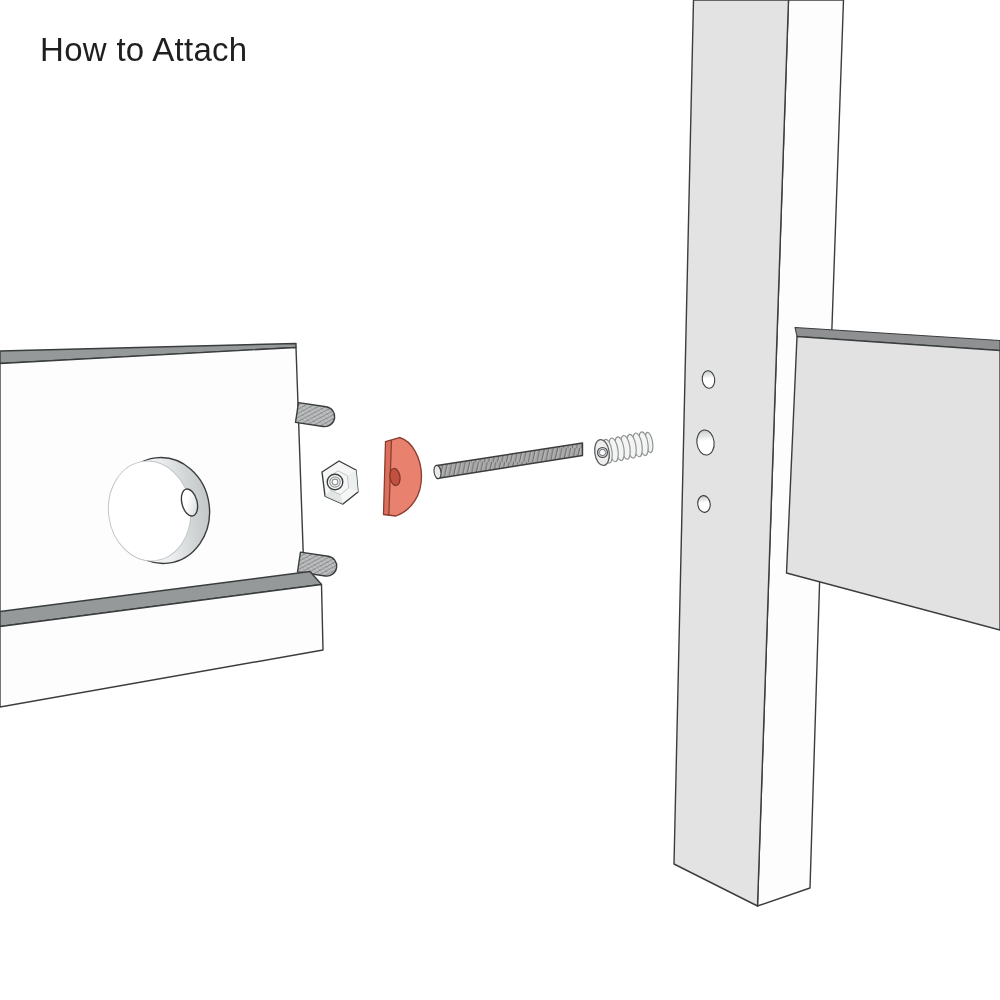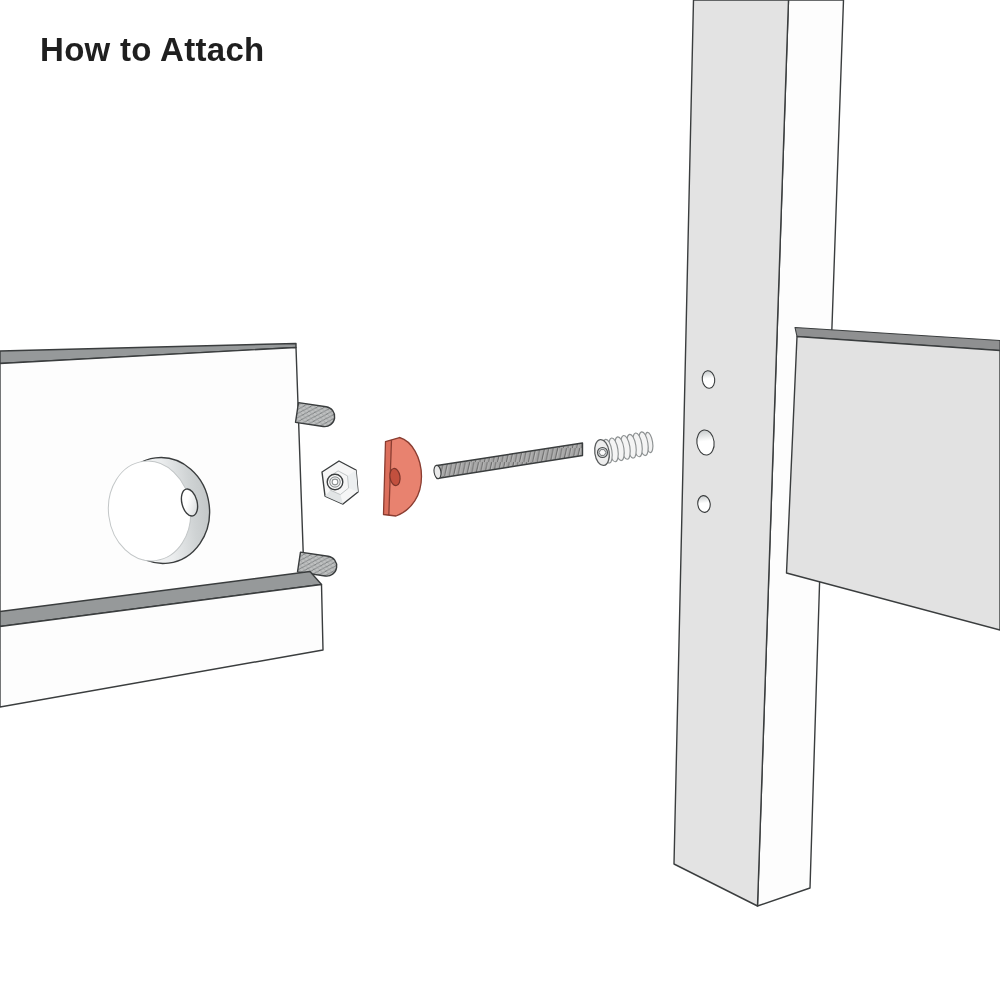--- a/index.html
+++ b/index.html
@@ -2,21 +2,21 @@
 <html><head>
 <meta charset="utf-8">
 <style>
   html,body{margin:0;padding:0;background:#ffffff;}
   .stage{
     position:relative;width:1000px;height:1000px;background:#ffffff;
     overflow:hidden;font-family:"Liberation Sans",sans-serif;
   }
   .title{
     position:absolute;left:40px;top:31px;
-    font-size:33px;font-weight:700;color:#1f1f1f;letter-spacing:.3px;
+    font-size:33px;font-weight:400;color:#1f1f1f;letter-spacing:.3px;
   }
   .diagram{position:absolute;inset:0;}
   .ol{stroke:#3a3d3e;stroke-width:1.4;stroke-linejoin:round;stroke-linecap:round;}
   .ol-thin{stroke:#3a3d3e;stroke-width:1.1;stroke-linejoin:round;}
   .mid{stroke:#8d9192;stroke-width:1.15;}
   .soft{stroke:#c2c6c7;stroke-width:1;}
 </style>
 </head>
 <body>
 

